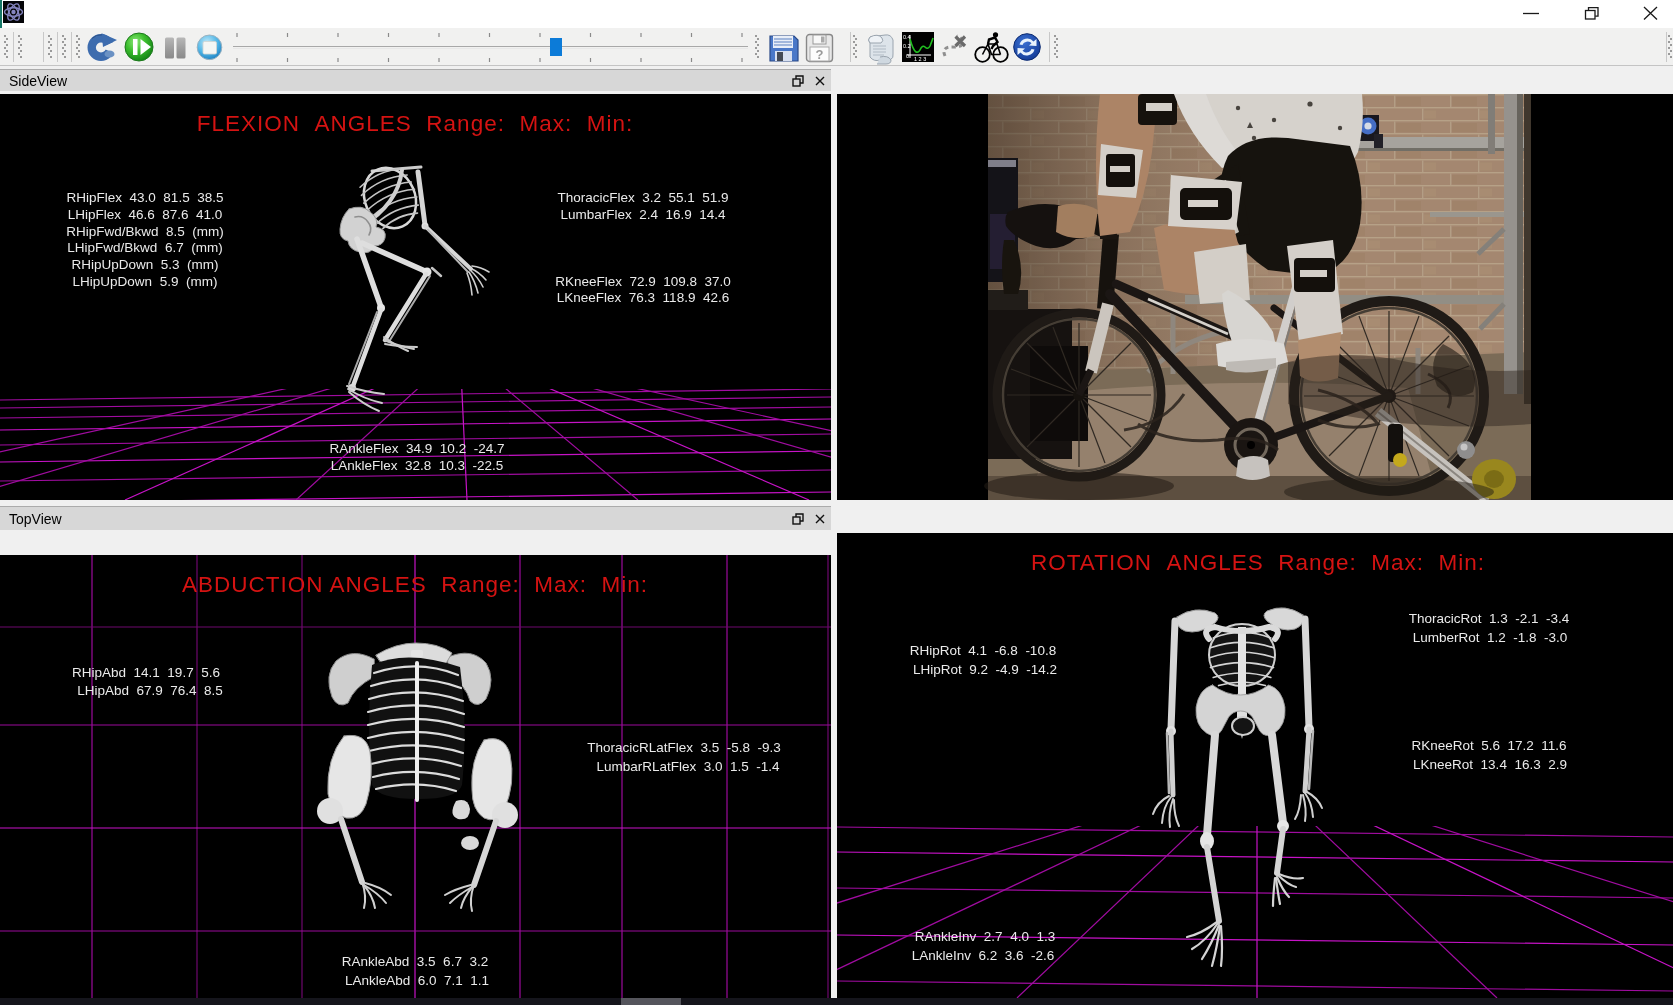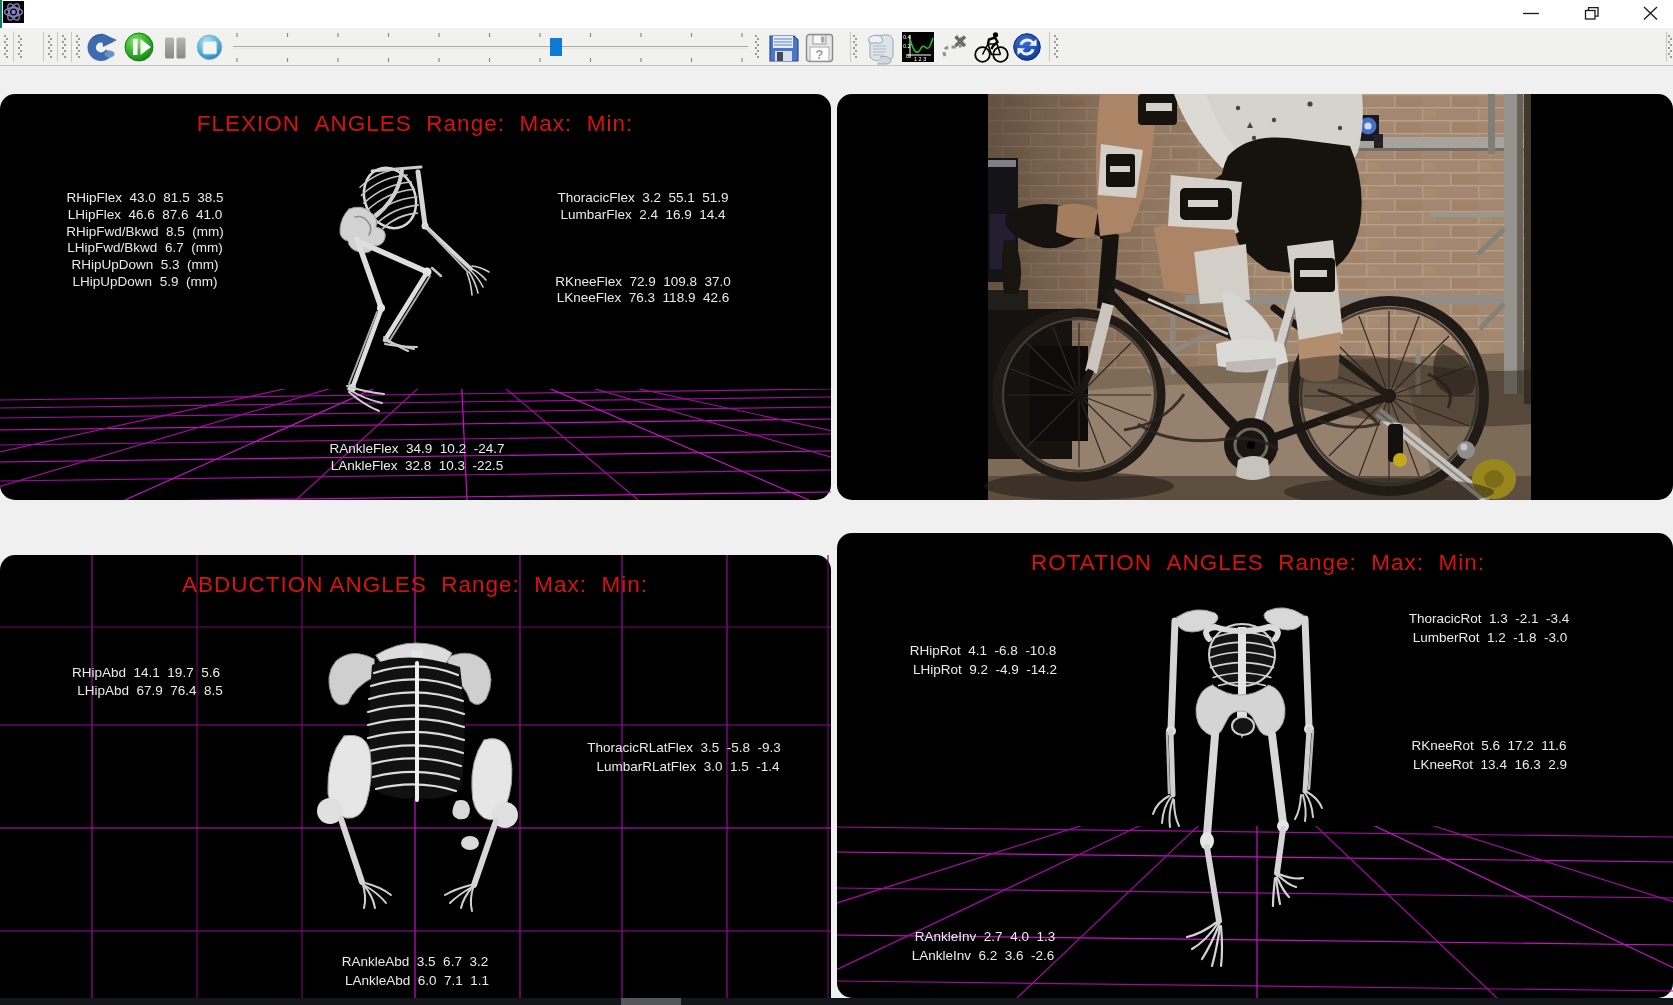--- a/index.html
+++ b/index.html
@@ -2,21 +2,21 @@
 <html><head>
 <meta charset="utf-8">
 <style>
   html,body{margin:0;padding:0;background:#fff;}
   *{box-sizing:border-box;}
   body{font-family:"Liberation Sans", sans-serif;}
   #app{position:relative;width:1673px;height:1005px;overflow:hidden;background:#f0f0f0;}
   #titlebar{position:absolute;left:0;top:0;width:1673px;height:28px;background:#ffffff;border-left:2px solid #177868;}
   #toolbar{position:absolute;left:0;top:28px;width:1673px;height:38px;background:#f1f1f0;border-bottom:1px solid #c4c4c4;}
   .hdr{position:absolute;background:#d7d7d7;color:#000;font-size:14px;line-height:22px;padding-left:9px;border-top:1px solid #ababab;}
-  .blackpane{position:absolute;background:#000;border-radius:15px;}
+  .blackpane{position:absolute;background:#000;}
   #hscroll{position:absolute;left:0;top:998px;width:1673px;height:7px;background:#15151c;}
   #hthumb{position:absolute;left:621px;top:998px;width:60px;height:7px;background:#55555c;}
 </style>
 </head>
 <body>
 <div id="app">
   <div id="titlebar">
     <svg width="1673" height="28" style="position:absolute;left:0;top:0">
       <rect x="1" y="1" width="21" height="22" fill="#050508"></rect>
       <g stroke="#8585c0" fill="none" stroke-width="1.4">
@@ -192,20 +192,34 @@
       </g>
 
       <g transform="translate(1027,19)">
         <circle cx="0" cy="0" r="13.3" fill="url(#gsync)" stroke="#0c2a70" stroke-width="1"></circle>
         <path d="M -7.5 -2.5 A 8 8 0 0 1 6.5 -5.5 L 9.5 -8 L 9.5 -1 L 2 -1.5 L 4.5 -3.8 A 5.5 5.5 0 0 0 -4.5 -2" fill="#e8f2fc"></path>
         <path d="M 7.5 2.5 A 8 8 0 0 1 -6.5 5.5 L -9.5 8 L -9.5 1 L -2 1.5 L -4.5 3.8 A 5.5 5.5 0 0 0 4.5 2" fill="#e8f2fc"></path>
       </g>
     </svg>
   </div>
 
+  <div class="hdr" style="left:0;top:69px;width:831px;height:22px;">SideView
+    <svg width="36" height="14" style="position:absolute;right:3px;top:4px" fill="none" stroke="#111" stroke-width="1.4">
+      <rect x="1" y="5" width="7" height="7"></rect>
+        <path d="M4 5 v-3 h7 v7 h-3"></path>
+      <path d="M24 3 l8 8 M32 3 l-8 8"></path>
+    </svg>
+  </div>
+  <div class="hdr" style="left:0;top:506px;width:831px;height:24px;line-height:24px;">TopView
+    <svg width="36" height="14" style="position:absolute;right:3px;top:5px" fill="none" stroke="#111" stroke-width="1.4">
+      <rect x="1" y="5" width="7" height="7"></rect>
+        <path d="M4 5 v-3 h7 v7 h-3"></path>
+      <path d="M24 3 l8 8 M32 3 l-8 8"></path>
+    </svg>
+  </div>
 
   <div id="sideview" class="blackpane" style="left:0;top:94px;width:831px;height:406px;">
    <svg width="831" height="406">
     <defs>
       <clipPath id="svgrid">
             <rect x="0" y="295" width="831" height="111"></rect>
           </clipPath>
     </defs>
 
     <g clip-path="url(#svgrid)" stroke="#a00ca0" stroke-width="1.2" fill="none">

